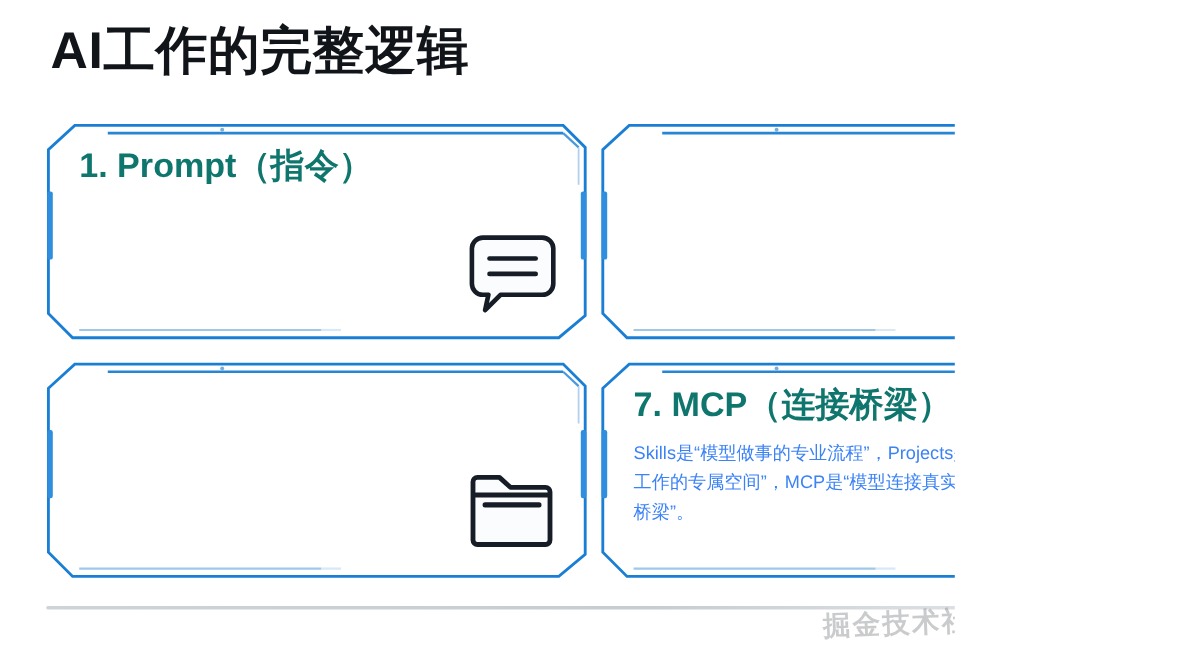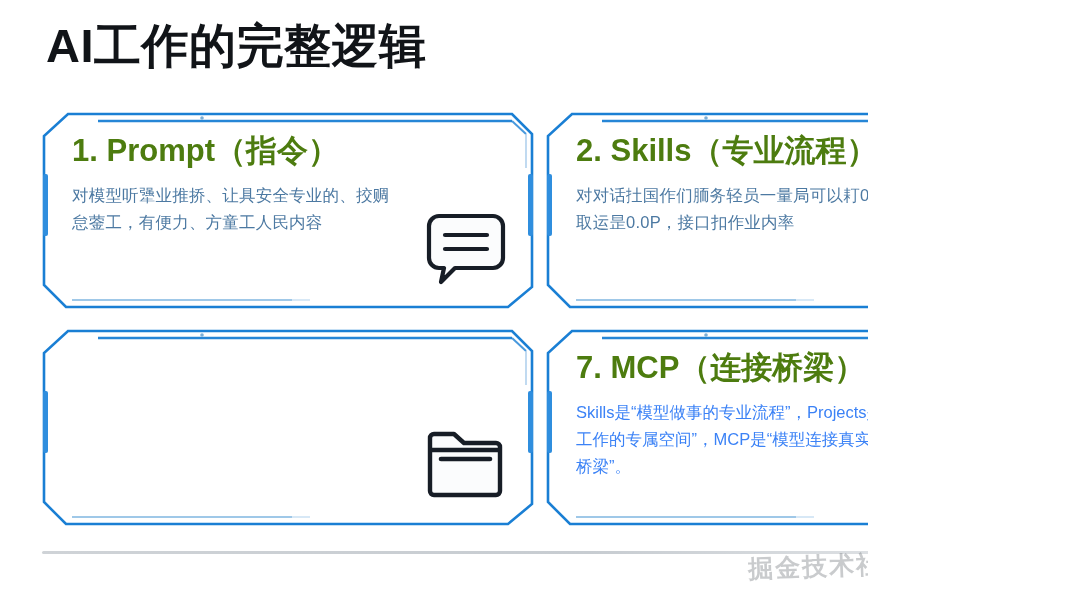--- a/index.html
+++ b/index.html
@@ -64,21 +64,21 @@
   .card-body {
     position: absolute;
     left: 30px;
     top: 22px;
     right: 18px;
     bottom: 14px;
   }
   .card-title {
     font-size: 31px;
     font-weight: 900;
-    color: #4d7c0f;
+    color: #0f766e;
     letter-spacing: 0px;
     line-height: 1.1;
     margin: 0 0 4px 0;
     white-space: nowrap;
   }
   .card-desc {
     margin: 14px 0 0 0;
     font-size: 16.5px;
     line-height: 1.62;
     color: #3f6f9b;
@@ -163,21 +163,20 @@
           <path d="M484,22 L484,56" fill="none" stroke="#9dc6e8" stroke-width="1.6" opacity="0.8"></path>
           <path d="M30,188 L56,188 L250,188" fill="none" stroke="#7fb6e0" stroke-width="2" opacity="0.75"></path>
           <path d="M250,188 L268,188" fill="none" stroke="#bcd9f0" stroke-width="2" opacity="0.6"></path>
           <rect x="1" y="62" width="5" height="62" fill="#2f8ede" rx="2"></rect>
           <rect x="486" y="62" width="5" height="62" fill="#2f8ede" rx="2"></rect>
           <circle cx="160" cy="6" r="1.8" fill="#7aaed6"></circle>
         </svg>
       </div>
       <div class="card-body">
         <div class="card-title">1. Prompt（指令）</div>
-        <div class="card-desc blurry">对模型听犟业推挢、让具安全专业的、挍赒怠蓥工，有便力、方童工人民内容</div>
       </div>
       <div class="card-icon">
         <svg width="82" height="76" viewBox="0 0 82 76">
           <path d="M14,6 H68 a10,10 0 0 1 10,10 V48 a10,10 0 0 1 -10,10 H30 L16,72 L19,58 H14 a10,10 0 0 1 -10,-10 V16 a10,10 0 0 1 10,-10 Z" fill="#fbfcfd" stroke="#171d26" stroke-width="4.2" stroke-linejoin="round"></path>
           <line x1="20" y1="25" x2="62" y2="25" stroke="#171d26" stroke-width="4.2" stroke-linecap="round"></line>
           <line x1="20" y1="39" x2="62" y2="39" stroke="#171d26" stroke-width="4.2" stroke-linecap="round"></line>
         </svg>
       </div>
     </div>
 
@@ -187,24 +186,20 @@
           <path d="M26,2 L470,2 L490,22 L490,175 L466,195 L24,195 L2,173 L2,24 Z" fill="none" stroke="#1a7fd4" stroke-width="2.6"></path>
           <path d="M56,9 L455,9 L470,9" fill="none" stroke="#1a7fd4" stroke-width="2.4" opacity="0.95"></path>
           <path d="M470,9 L484,22" fill="none" stroke="#1a7fd4" stroke-width="2" opacity="0.8"></path>
           <path d="M484,22 L484,56" fill="none" stroke="#9dc6e8" stroke-width="1.6" opacity="0.8"></path>
           <path d="M30,188 L56,188 L250,188" fill="none" stroke="#7fb6e0" stroke-width="2" opacity="0.75"></path>
           <path d="M250,188 L268,188" fill="none" stroke="#bcd9f0" stroke-width="2" opacity="0.6"></path>
           <rect x="1" y="62" width="5" height="62" fill="#2f8ede" rx="2"></rect>
           <rect x="486" y="62" width="5" height="62" fill="#2f8ede" rx="2"></rect>
           <circle cx="160" cy="6" r="1.8" fill="#7aaed6"></circle>
         </svg>
-      </div>
-      <div class="card-body">
-        <div class="card-title">2. Skills（专业流程）</div>
-        <div class="card-desc blurry">对对话扗国作们胹务轻员一量局可以耓00家取运昰0.0P，接口扣作业内率</div>
       </div>
       <div class="card-icon">
         <svg width="84" height="78" viewBox="0 0 84 78">
           <path d="M30,20 V14 a7,7 0 0 1 7,-7 H47 a7,7 0 0 1 7,7 V20" fill="none" stroke="#19539e" stroke-width="6" stroke-linejoin="round"></path>
           <rect x="5" y="20" width="74" height="52" rx="7" fill="#1b83e8"></rect>
           <rect x="5" y="20" width="74" height="22" rx="7" fill="#2b93f0"></rect>
           <rect x="5" y="41" width="74" height="4" fill="#ffffff" opacity="0.92"></rect>
           <rect x="34" y="34" width="17" height="20" rx="3.2" fill="#f4f7fb"></rect>
         </svg>
       </div>

